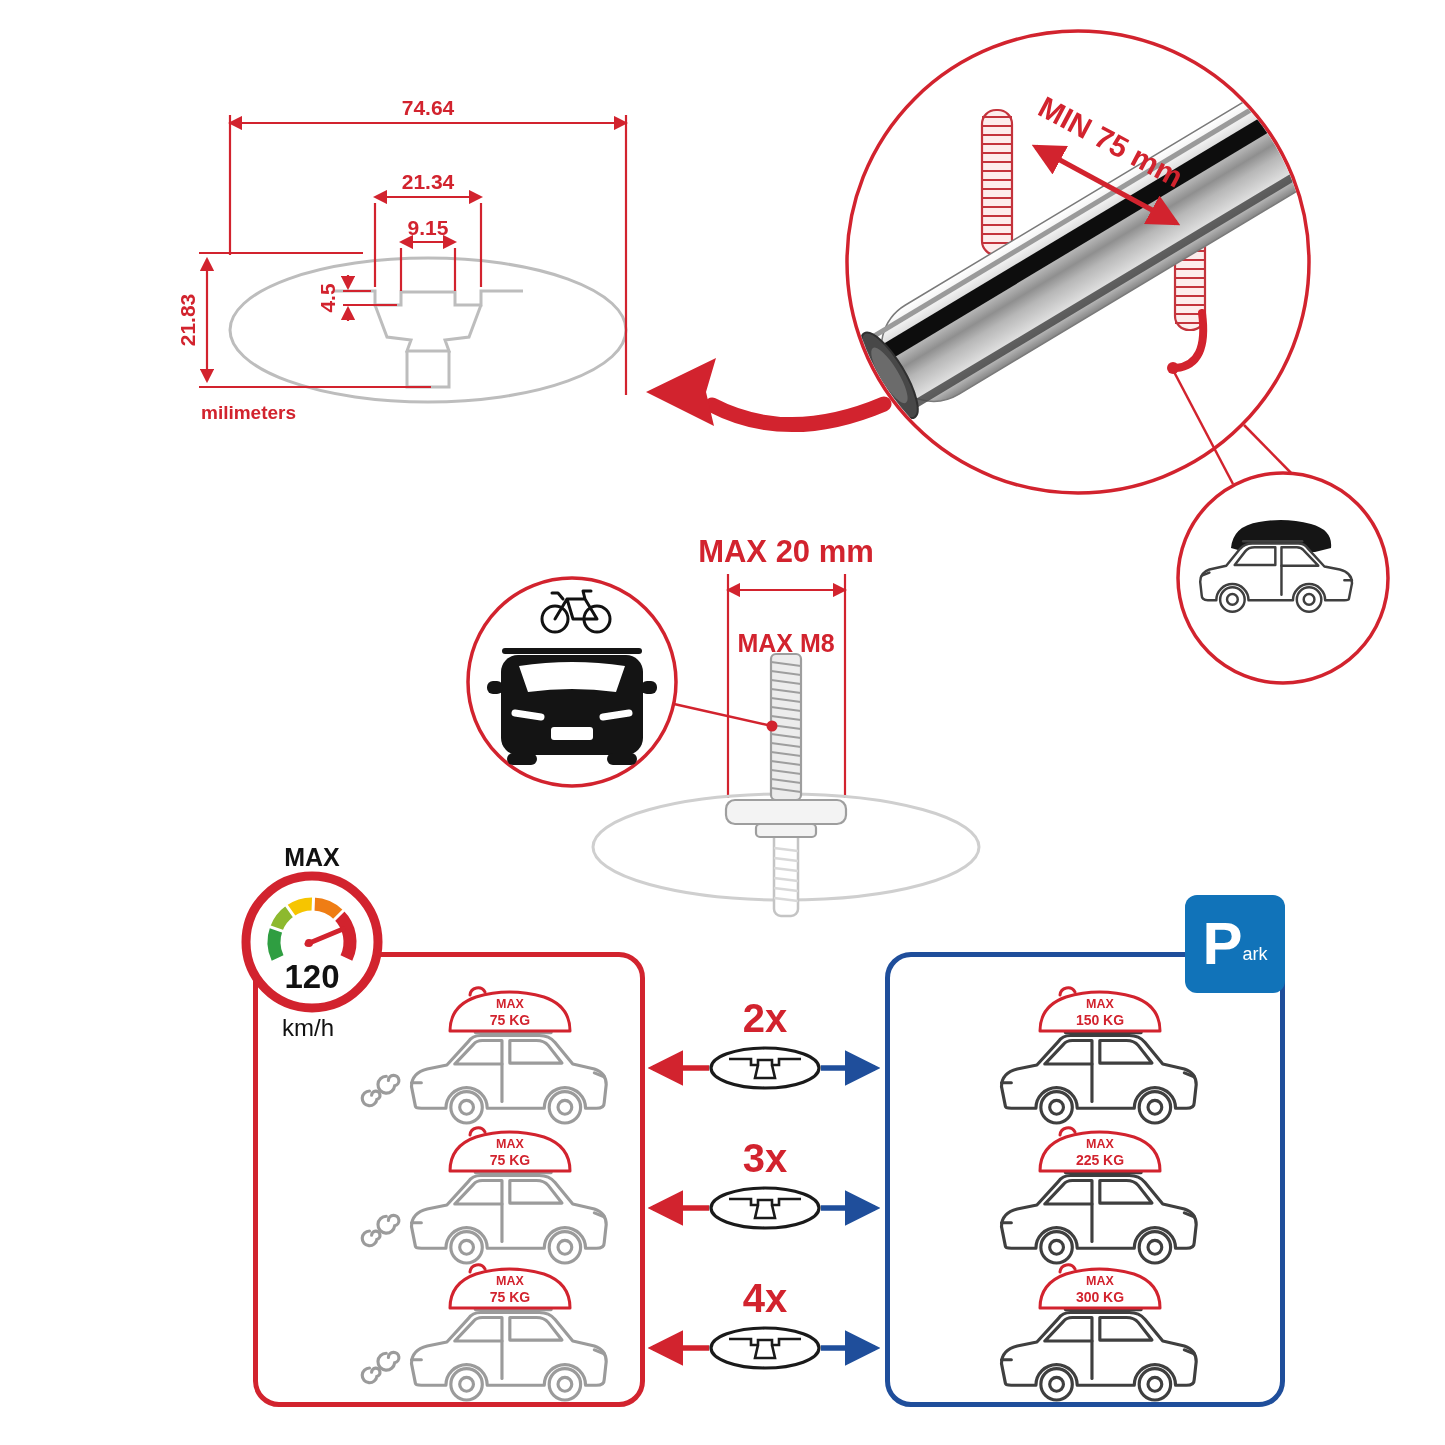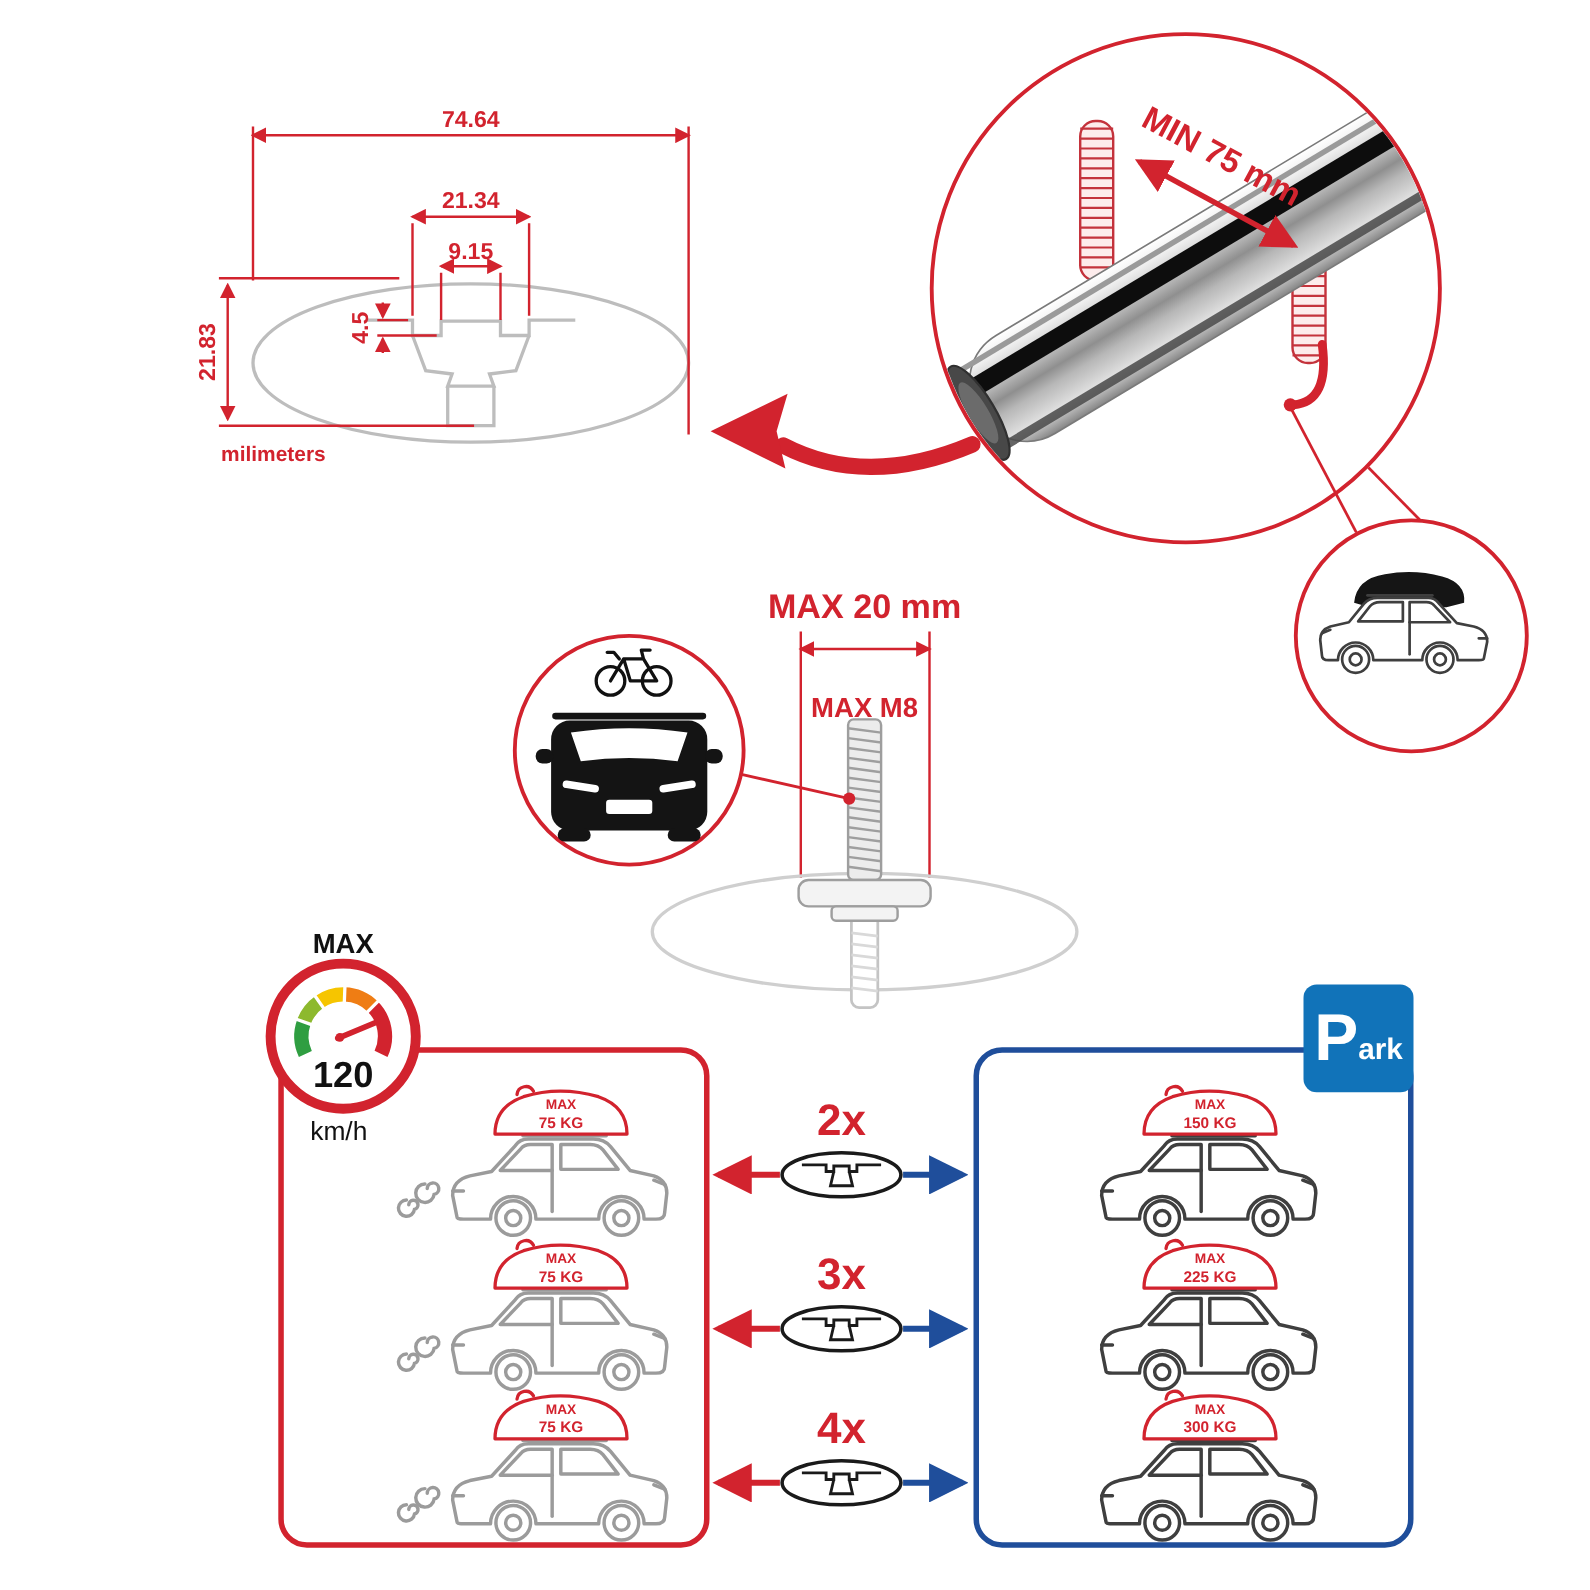--- a/index.html
+++ b/index.html
@@ -18,21 +18,21 @@
   .inkb{fill:var(--ink);font-weight:700;text-anchor:middle}
   .ink{fill:var(--ink);text-anchor:middle}
   .panel{position:absolute;background:#fff;border-radius:26px}
   .panel.redp{border:5px solid var(--red)}
   .panel.bluep{border:5px solid var(--blue)}
   .car-g{color:var(--car-gray)}
   .car-d{color:var(--car-dark)}
   .boxred{color:var(--red)}
   #park{position:absolute;left:1185px;top:895px;width:100px;height:98px;background:var(--park-blue);border-radius:12px;color:#fff;display:flex;align-items:center;justify-content:center;line-height:1}
   #park .p{font-size:60px;font-weight:700}
-  #park .ark{font-size:27px;font-weight:700;margin-top:20px}
+  #park .ark{font-size:18px;font-weight:400;margin-top:20px}
 </style>
 </head>
 <body>
 
 <div id="canvas">
 
   <svg width="0" height="0" style="position:absolute" aria-hidden="true">
     <defs>
       <marker id="mr" viewBox="0 0 10 10" refX="8.5" refY="5" markerWidth="6.5" markerHeight="6.5" orient="auto-start-reverse">
         <path d="M0,0 L10,5 L0,10 Z" fill="#d2232e"></path>

